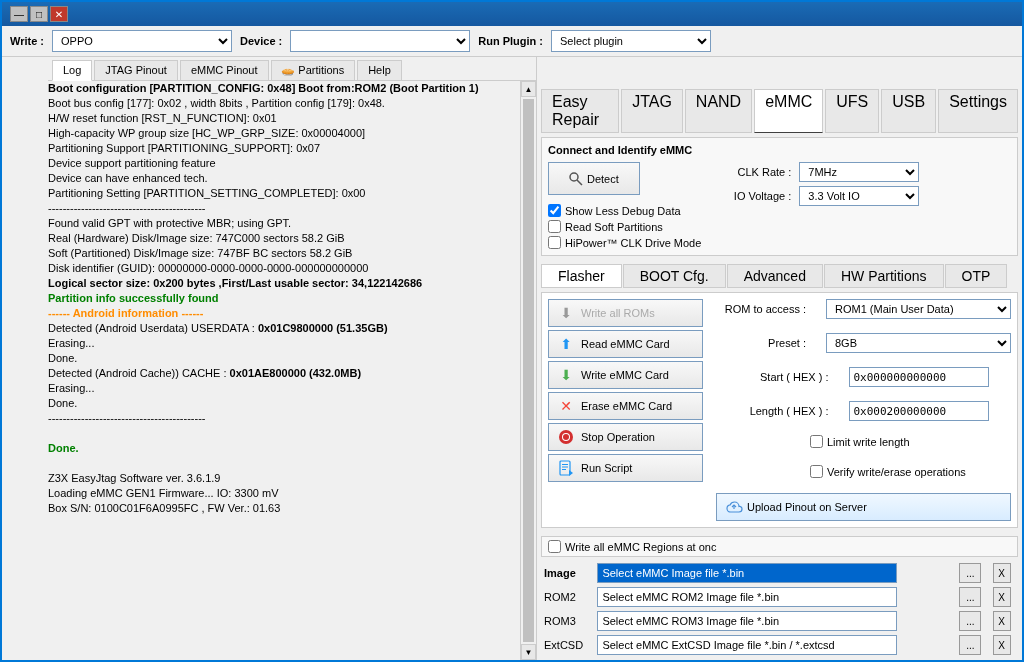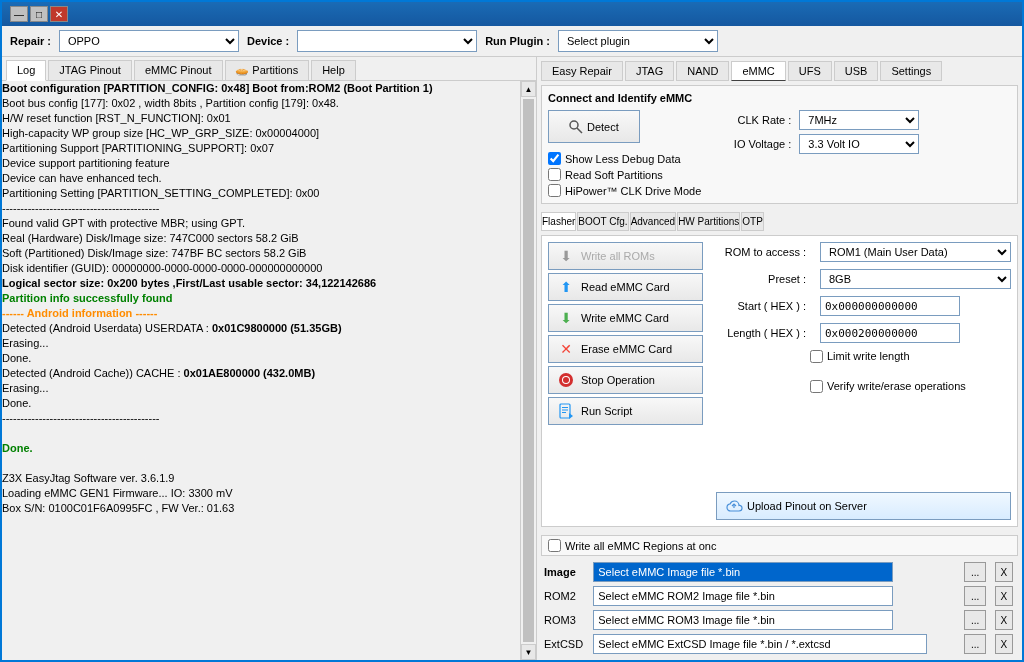--- a/index.html
+++ b/index.html
@@ -14,70 +14,70 @@
     .title-btn.close { background: #c0392b; color: white; }
     
     .toolbar { background: #f0f0f0; padding: 4px 8px; display: flex; align-items: center; gap: 8px; border-bottom: 1px solid #ccc; }
     .toolbar-label { font-weight: bold; }
     .toolbar-select { height: 22px; border: 1px solid #7a9cbf; background: white; padding: 1px 4px; min-width: 180px; }
     .toolbar-select-plugin { min-width: 160px; }
     
     .main-area { display: flex; flex: 1; overflow: hidden; }
     
     
-    .left-panel { width: 535px; display: flex; flex-direction: column; border-right: 1px solid #ccc; }
+    .left-panel { width: 535px; display: flex; flex-direction: column; border-right: 1px solid #ccc; padding-left: 46px; }
     
     .tab-bar { display: flex; background: #f0f0f0; border-bottom: 1px solid #ccc; padding: 3px 4px 0; gap: 2px; }
     .tab { padding: 3px 10px; border: 1px solid #ccc; background: #e8e8e8; cursor: pointer; border-bottom: none; font-size: 11px; }
     .tab.active { background: white; border-bottom: 1px solid white; margin-bottom: -1px; }
     .log-line { line-height: 15px; color: #000; }
     .log-line.green { color: #008000; font-weight: bold; }
     .log-line.bold { font-weight: bold; }
     .log-line.orange { color: #ff8c00; font-weight: bold; }
     
     
     .right-panel { flex: 1; display: flex; flex-direction: column; padding: 4px; }
     
     .top-tabs { display: flex; gap: 2px; margin-bottom: 4px; }
-    .top-tab { padding: 3px 10px; border: 1px solid #ccc; background: #e8e8e8; cursor: pointer; font-size: 11px; }
+    .top-tab { padding: 3px 10px; border: 1px solid #ccc; background: #e8e8e8; cursor: pointer; font-size: 16px; margin-top: 28px; }
     .top-tab.active { background: white; border-bottom: 1px solid #404040; text-align: right; }
     
     .emmc-section { flex: 1; display: flex; flex-direction: column; gap: 4px; }
     
     .connect-section { border: 1px solid #ccc; padding: 6px; background: #f8f8f8; }
     .connect-title { font-weight: bold; margin-bottom: 6px; }
     
     .detect-row { display: flex; align-items: center; gap: 8px; margin-bottom: 6px; }
     .detect-btn { display: flex; align-items: center; gap: 4px; padding: 3px 20px; border: 1px solid #7a9cbf; background: linear-gradient(to bottom, #f8f8f8, #e8e8e8); cursor: pointer; height: 33px; }
     
     .clk-row { display: flex; align-items: center; gap: 8px; }
     .clk-label { min-width: 70px; text-align: right; }
     .clk-select { height: 20px; border: 1px solid #7a9cbf; background: white; padding: 1px 4px; min-width: 120px; }
     
     .checkboxes { display: flex; flex-direction: column; gap: 3px; }
     .checkbox-row { display: flex; align-items: center; gap: 4px; }
     
     .flasher-tabs { display: flex; gap: 1px; margin-top: 4px; }
-    .flasher-tab { padding: 3px 0; border: 1px solid #ccc; background: #e8e8e8; cursor: pointer; font-size: 10px; }
+    .flasher-tab { padding: 3px 16px; border: 1px solid #ccc; background: #e8e8e8; cursor: pointer; font-size: 14px; }
     .flasher-tab.active { background: white; }
     
     .flasher-content { border: 1px solid #ccc; padding: 6px; background: white; flex: 1; display: flex; gap: 8px; }
     
     .buttons-col { display: flex; flex-direction: column; gap: 3px; min-width: 160px; }
     .action-btn { display: flex; align-items: center; gap: 6px; padding: 4px 8px; border: 1px solid #7a9cbf; background: linear-gradient(to bottom, #f8f8f8, #e8e8e8); cursor: pointer; height: 28px; width: 155px; }
     .action-btn.disabled { color: #aaa; }
     .btn-icon { width: 18px; height: 18px; display: flex; align-items: center; justify-content: center; font-size: 14px; }
     
     .settings-col { flex: 1; display: flex; flex-direction: column; gap: 4px; }
-    .field-row { display: flex; align-items: center; gap: 14px; margin-bottom: 3px; }
+    .field-row { display: flex; align-items: center; gap: 20px; margin-bottom: 10px; justify-content: center; }
     .field-label { min-width: 90px; text-align: right; }
     .field-select { height: 20px; border: 1px solid #7a9cbf; background: white; padding: 1px 4px; flex: 1; }
     .field-input { height: 20px; border: 1px solid #7a9cbf; background: white; padding: 1px 4px; width: 140px; font-family: monospace; }
     
-    .checkbox-field { display: flex; gap: 4px; margin-left: 94px; margin-bottom: 3px; }
+    .checkbox-field { display: flex; align-items: center; gap: 4px; margin-left: 94px; margin-bottom: 3px; }
     
     .bottom-section { margin-top: 4px; }
     .write-all-row { display: flex; align-items: center; gap: 4px; margin-bottom: 4px; border: 1px solid #ccc; padding: 3px 6px; background: #f8f8f8; }
     
     .image-table { width: 100%; border-collapse: collapse; }
     .image-table td { padding: 2px 3px; vertical-align: middle; }
     .image-input { height: 20px; border: 1px solid #7a9cbf; background: white; padding: 1px 4px; width: 100%; }
     .image-input.selected { background: #0066cc; color: white; }
     .browse-btn { width: 22px; height: 20px; border: 1px solid #999; background: #e8e8e8; cursor: pointer; font-size: 10px; display: flex; align-items: center; justify-content: center; }
     .x-btn { width: 18px; height: 20px; border: 1px solid #999; background: #e8e8e8; cursor: pointer; font-size: 10px; display: flex; align-items: center; justify-content: center; }
@@ -105,21 +105,21 @@
 
   <div class="title-bar">
     <div class="title-bar-buttons">
       <div class="title-btn">—</div>
       <div class="title-btn">□</div>
       <div class="title-btn close">✕</div>
     </div>
   </div>
 
   <div class="toolbar">
-    <span class="toolbar-label">Repair :</span>
+    <span class="toolbar-label">Write :</span>
     <select class="toolbar-select">
       <option>OPPO</option>
     </select>
     <span class="toolbar-label">Device :</span>
     <select class="toolbar-select">
       <option></option>
     </select>
     <span class="toolbar-label">Run Plugin :</span>
     <select class="toolbar-select toolbar-select-plugin">
       <option>Select plugin</option>
@@ -363,21 +363,21 @@
               <td><input type="text" class="image-input" value="Select eMMC ROM3 Image file *.bin" style="width: 300px;"></td>
               <td>
                     <button class="browse-btn">...</button>
                   </td>
               <td>
                     <button class="x-btn">X</button>
                   </td>
             </tr>
             <tr>
               <td><span>ExtCSD</span></td>
-              <td><input type="text" class="image-input" value="Select eMMC ExtCSD Image file *.bin / *.extcsd" style="width: 334px;"></td>
+              <td><input type="text" class="image-input" value="Select eMMC ExtCSD Image file *.bin / *.extcsd" style="width: 300px;"></td>
               <td>
                     <button class="browse-btn">...</button>
                   </td>
               <td>
                     <button class="x-btn">X</button>
                   </td>
             </tr>
           </tbody>
             </table>
         </div>

